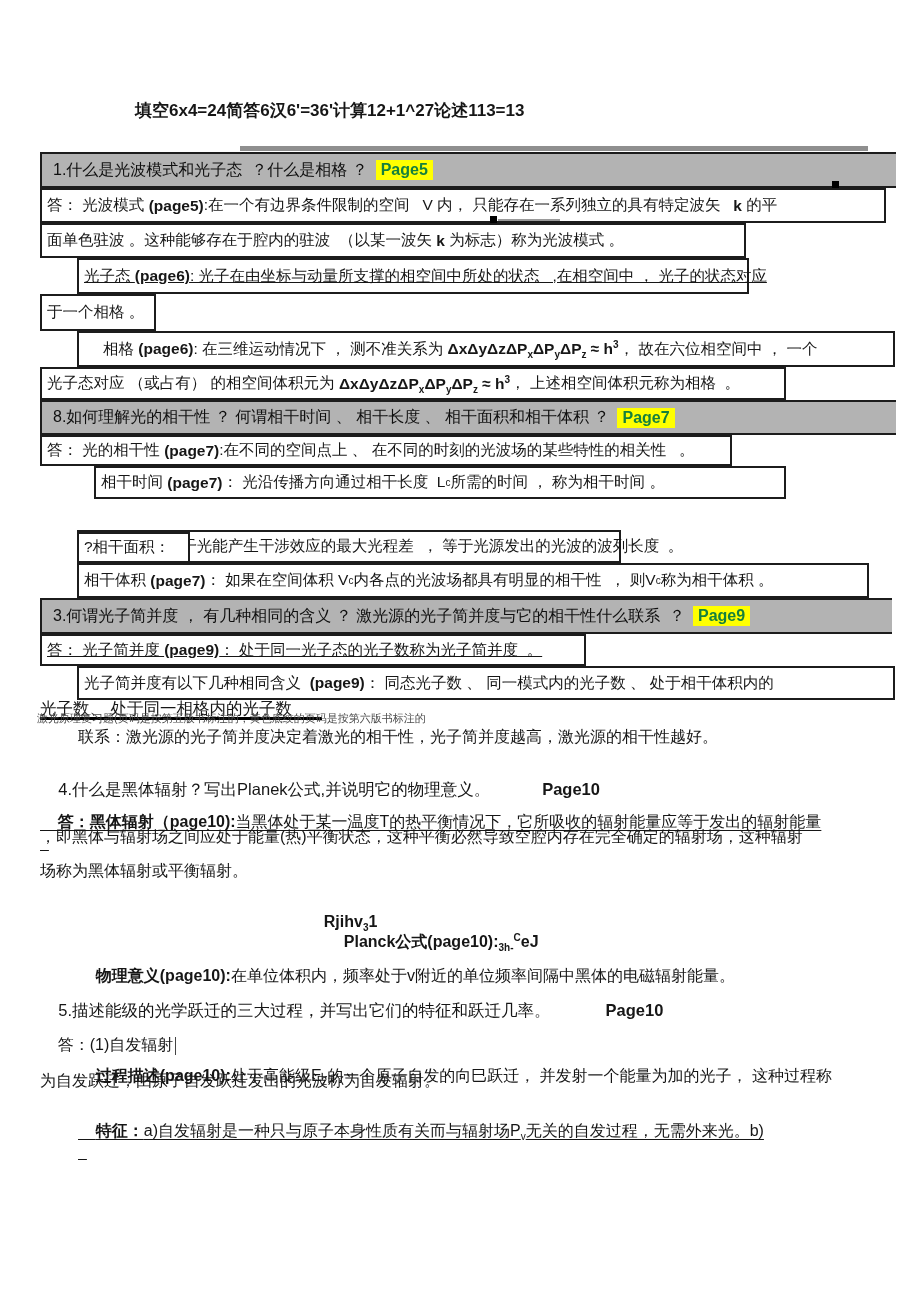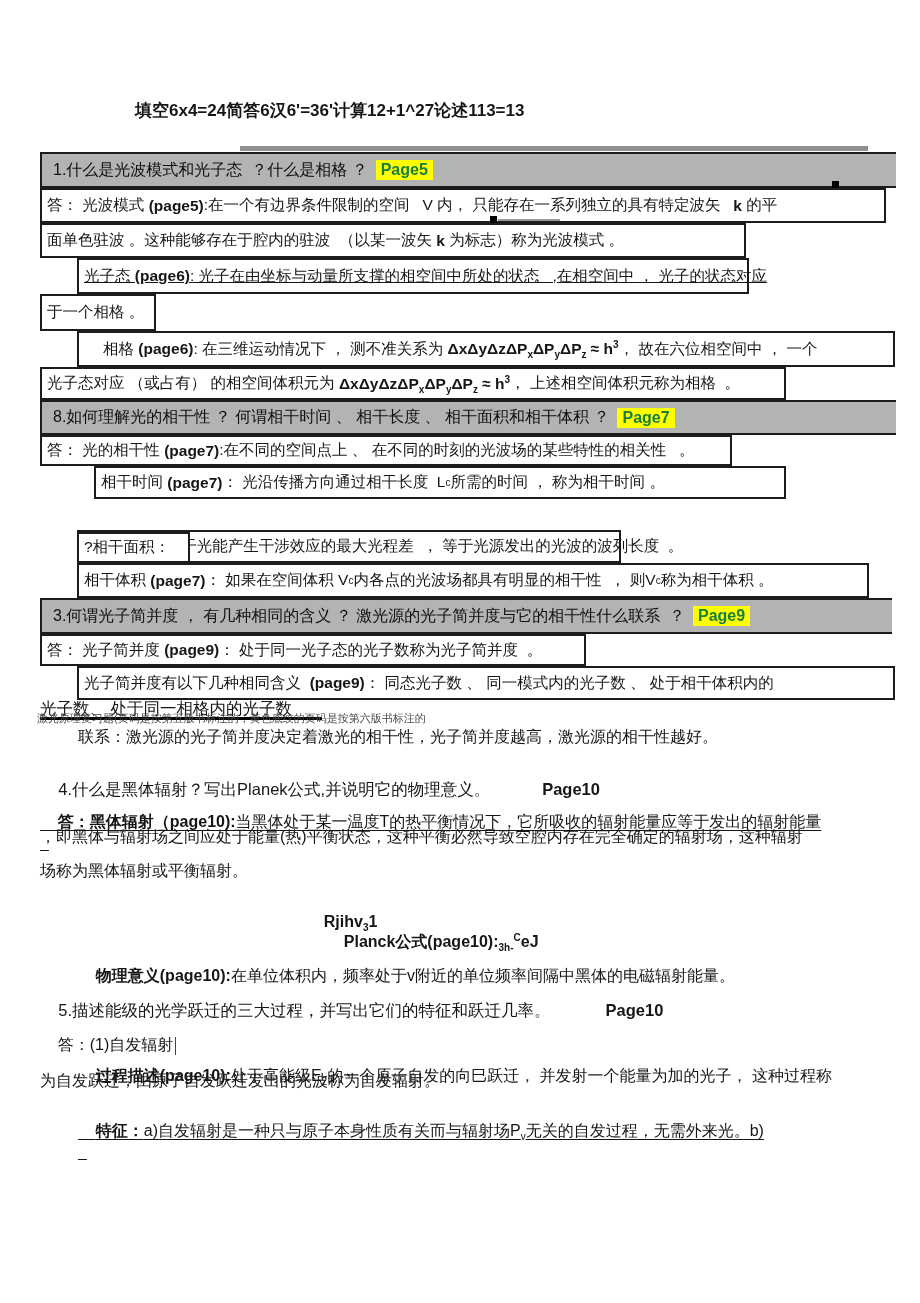--- a/index.html
+++ b/index.html
@@ -93,21 +93,21 @@
 
   <div class="cell" style="left:77px;top:563px;width:792px;height:35px;">
     <span>相干体积 </span><b>(page7)</b><span>： 如果在空间体积 V</span><sub>c</sub><span>内各点的光波场都具有明显的相干性  ， 则V</span><sub>c</sub><span>称为相干体积 。</span>
   </div>
 
   <div class="qheader" style="left:40px;top:598px;width:852px;height:36px;">
     <span>3.何谓光子简并度 ， 有几种相同的含义 ？ 激光源的光子简并度与它的相干性什么联系  ？</span>
     <span class="ptag">Page9</span>
   </div>
 
-  <div class="cell" style="left:40px;top:634px;width:546px;height:32px;">
+  <div class="cell" style="left:40px;top:634px;width:546px;height:32px;text-decoration:underline;">
     <span>答： 光子简并度 </span><b>(page9)</b><span>： 处于同一光子态的光子数称为光子简并度  。</span>
   </div>
 
   <div class="cell" style="left:77px;top:666px;width:818px;height:34px;">
     <span>光子简并度有以下几种相同含义  </span><b>(page9)</b><span>： 同态光子数 、 同一模式内的光子数 、 处于相干体积内的</span>
   </div>
 
   <div class="par" style="left:40px;top:698px;font-size:16.5px;">光子数、 处于同一相格内的光子数</div>
   <div class="hline" style="left:40px;top:717px;width:282px;height:3px;"></div>
   <div class="wm" style="left:37px;top:711px;">激光原理复习题(页码是按第五版书标注的，黄色底纹的页码是按第六版书标注的</div>

